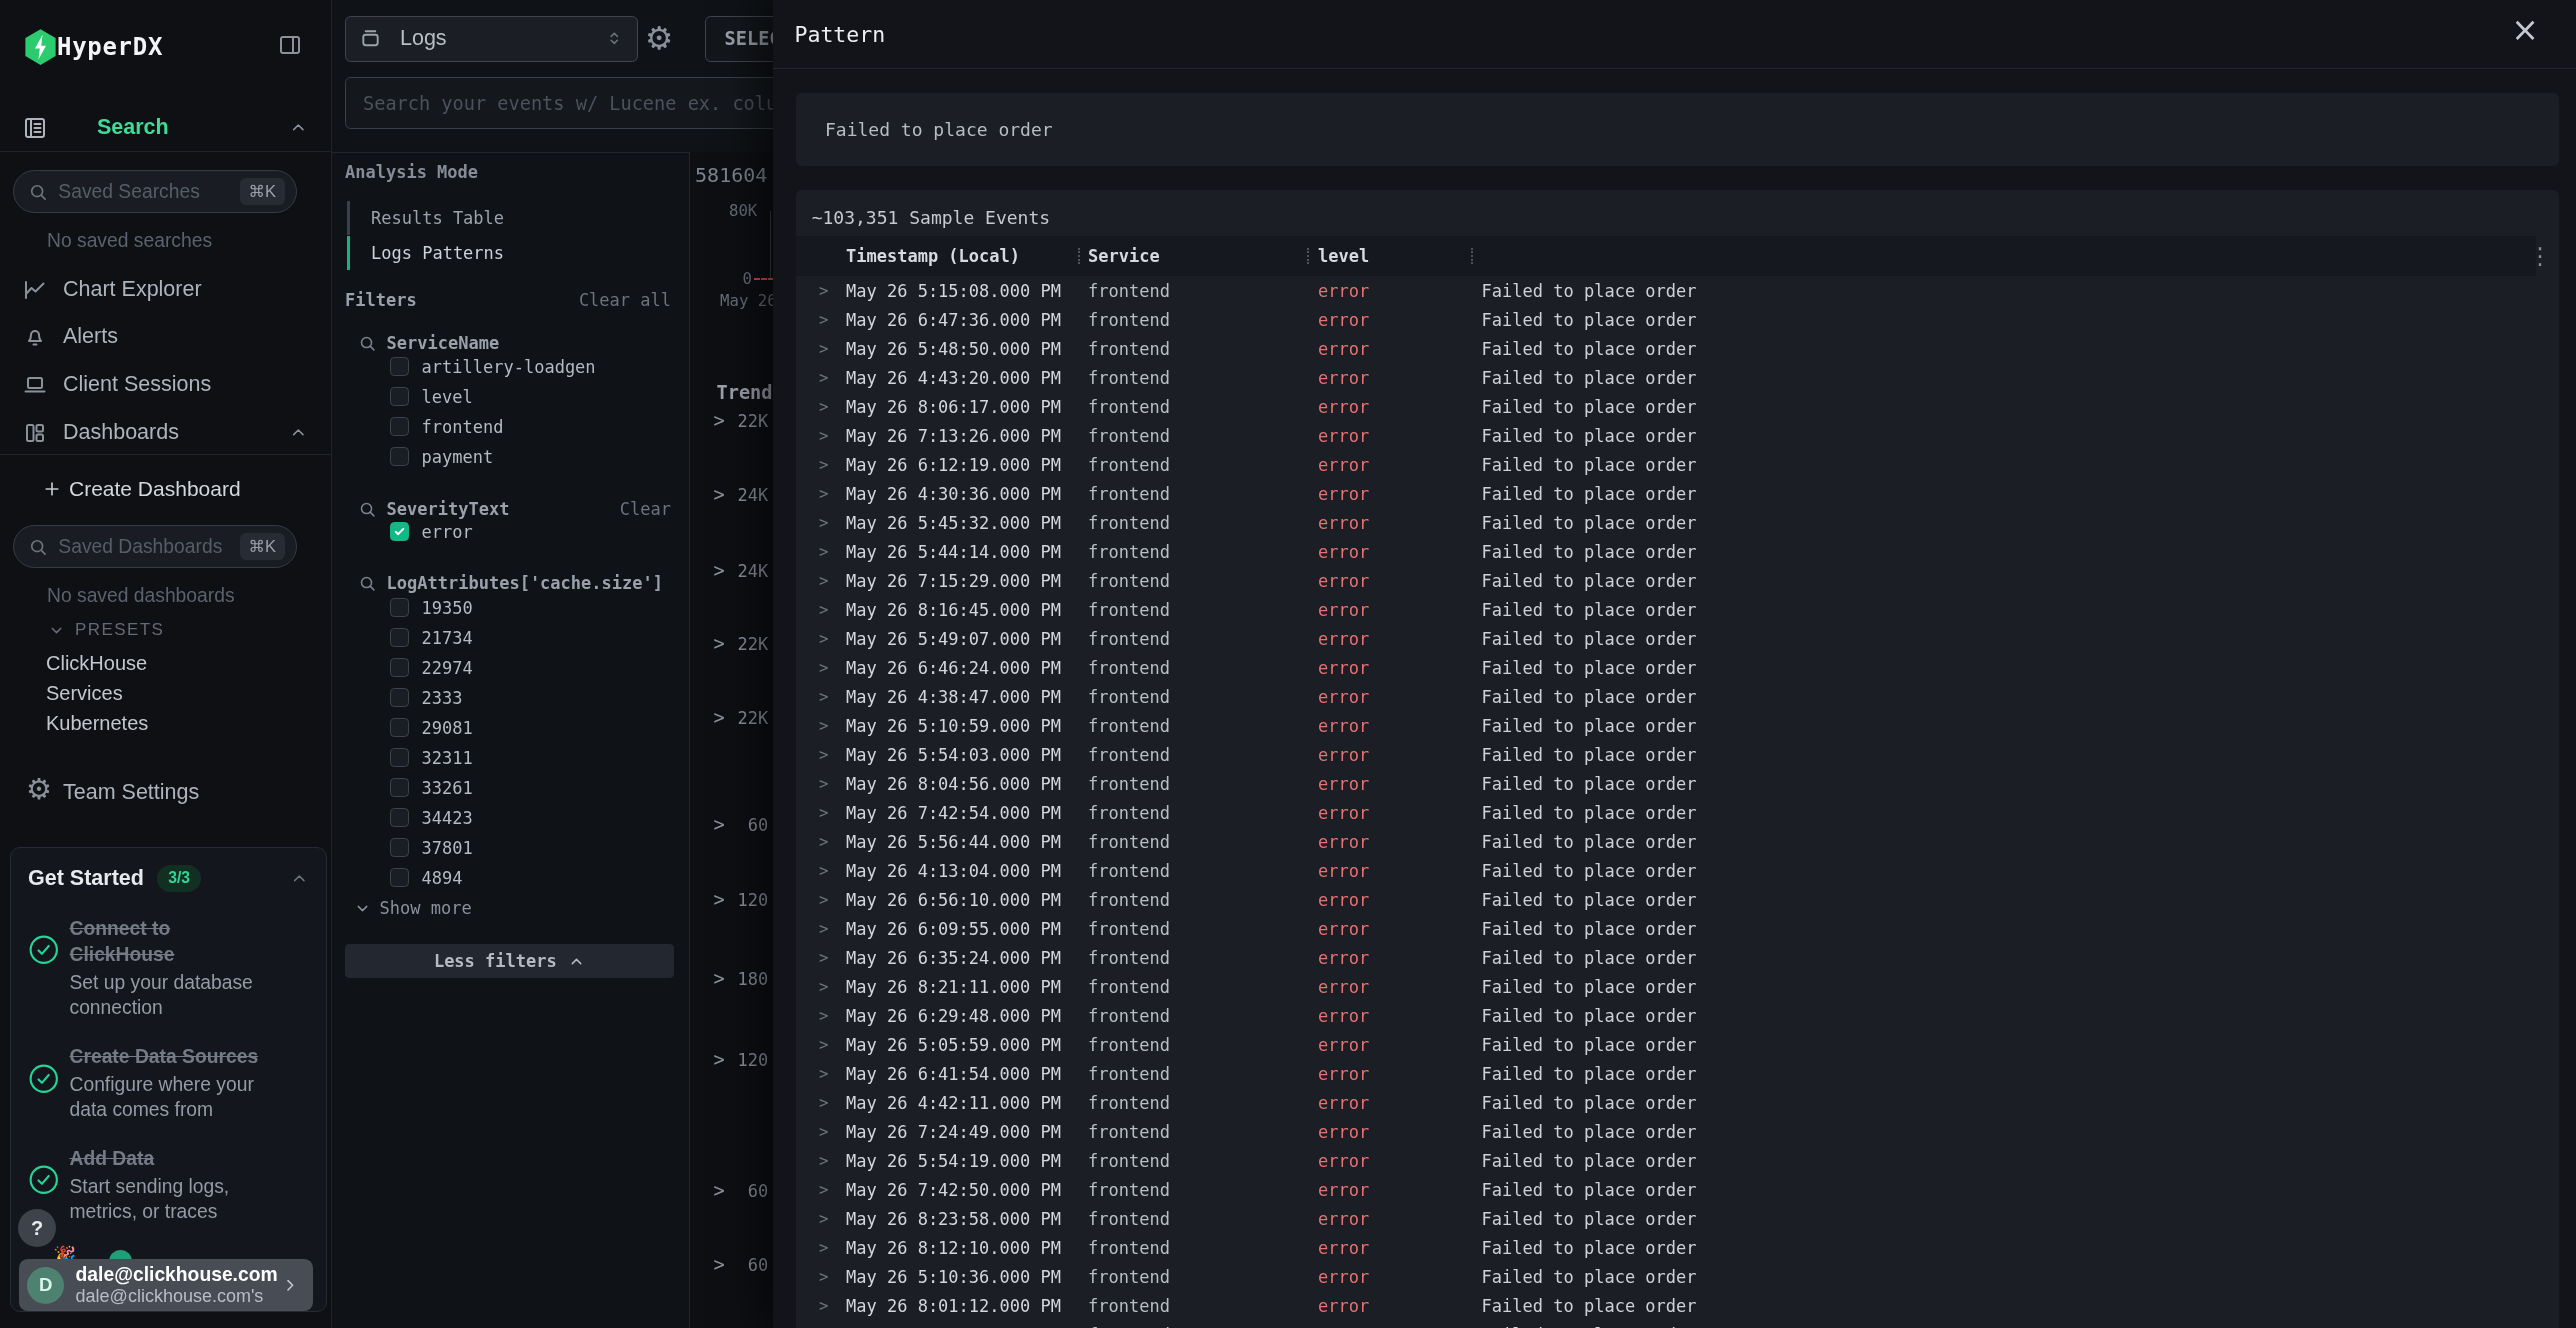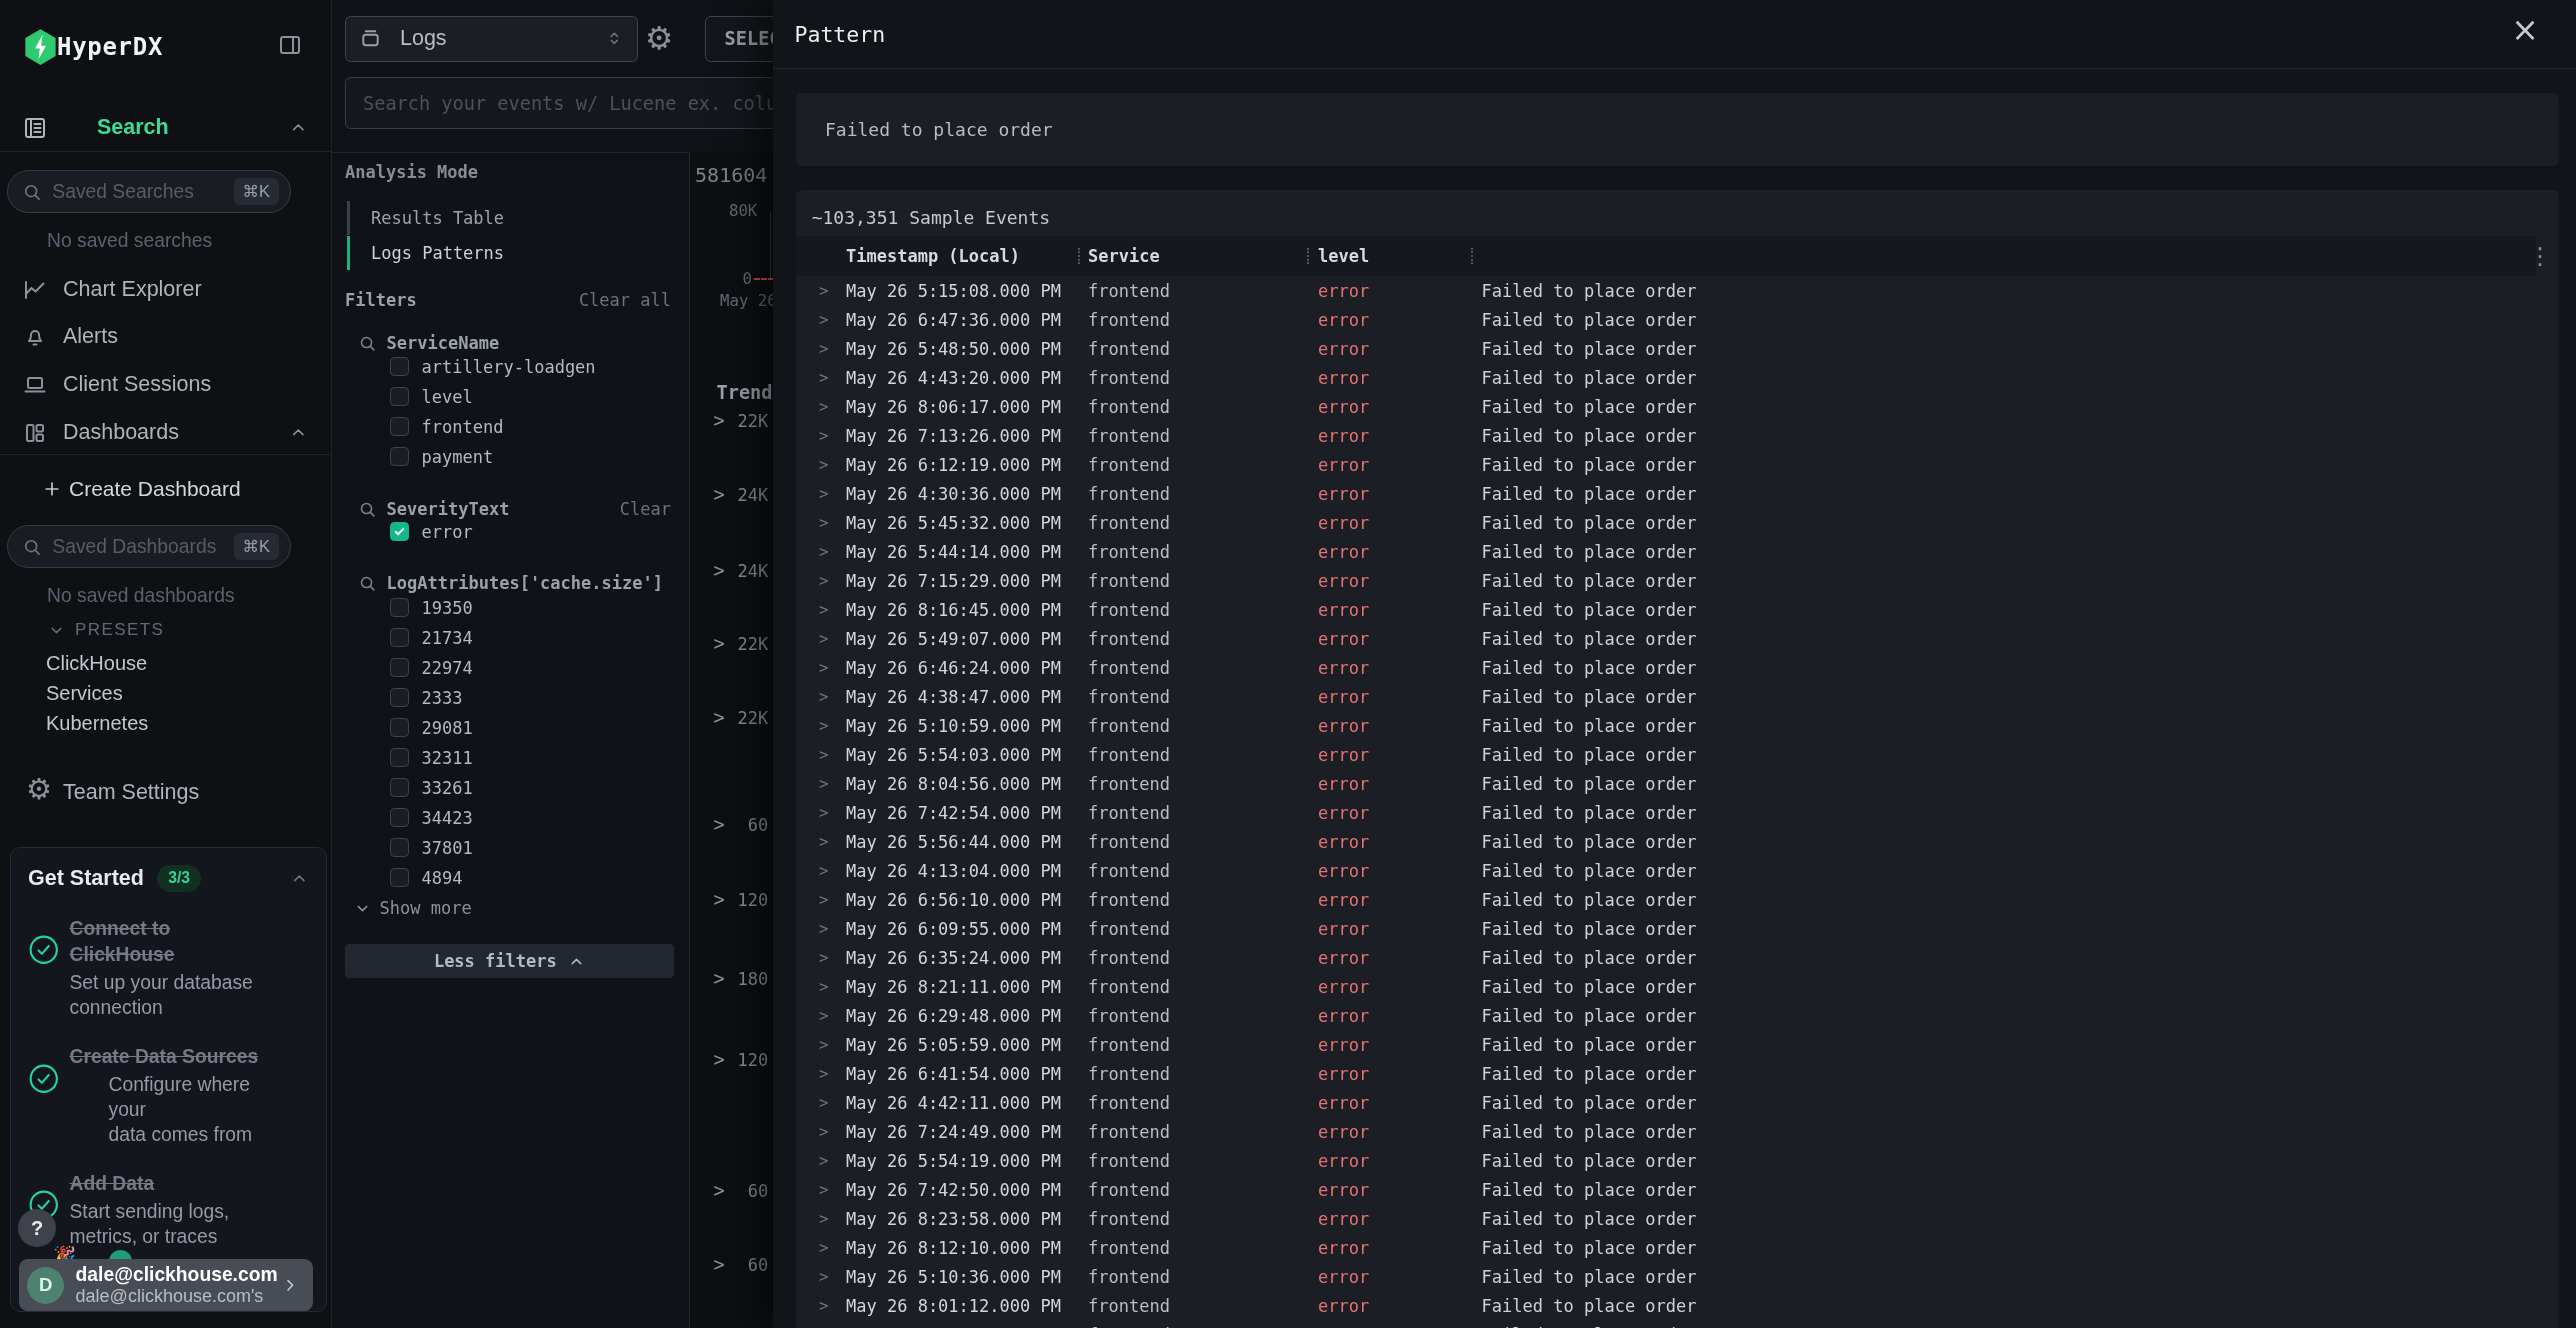--- a/index.html
+++ b/index.html
@@ -14,21 +14,21 @@
   #sidebar { position:absolute; left:0; top:0; width:332px; height:1328px;
              background:#0e1014; border-right:0.7px solid #1f242b; z-index:2; }
   .logo-text { font-family:"DejaVu Sans Mono",monospace; font-weight:bold; font-size:24px;
                color:#f2f4f6; letter-spacing:0.7px; }
   .nav-item { position:absolute; left:0; width:332px; height:43px; display:flex; align-items:center; cursor:pointer; }
   .nav-item .nico { position:absolute; left:23px; }
   .nav-item .nlabel { position:absolute; left:63px; font-size:21.5px; color:#aeb4bc; }
   .nav-item.active .nlabel { color:#3ddc97; font-weight:bold;margin-left:34px; }
   .nav-chevron { position:absolute; right:24px; }
   .hr { position:absolute; left:0; width:332px; height:0.7px; background:#1f242b; }
-  .pill { position:absolute; left:7px; width:284px; height:43px; border-radius:21.5px;
+  .pill { position:absolute; left:13px; width:284px; height:43px; border-radius:21.5px;
           background:#191d23; border:1.4px solid #363c45; display:flex; align-items:center; padding:0 11.4px 0 14.3px; cursor:pointer; }
   .pill .ph { font-size:19.3px; color:#565d68; margin-left:10px; flex:1; }
   .kbd { background:#272c34; color:#9aa1ab; border-radius:6.4px; font-size:16.5px; padding:3.6px 8.6px; }
   .muted-line { position:absolute; left:47px; font-size:19.3px; color:#5b626d; }
   .preset-item { position:absolute; left:46px; height:30px; display:flex; align-items:center;
                  font-size:20px; color:#c3c8cf; cursor:pointer; }
   .presets-h { position:absolute; left:48px; display:flex; align-items:center; gap:10px;
                color:#626a75; font-size:17px; letter-spacing:1.4px; cursor:pointer; }
   .gear-glyph { font-family:"DejaVu Sans",sans-serif; color:#8b919b; }
 
@@ -314,21 +314,21 @@
 
         <div class="gs-item">
           <span class="gs-check">
             <svg width="31.5" height="31.5" viewBox="0 0 24 24" fill="none" stroke="#24d695" stroke-width="1.6" stroke-linecap="round" stroke-linejoin="round">
               <circle cx="12" cy="12" r="10"></circle>
               <path d="M8 12.5l2.6 2.6 5.2-6"></path>
             </svg>
           </span>
           <span class="gs-text">
             <span class="gs-title" style="display:block;">Create Data Sources</span>
-            <span class="gs-desc" style="display:block;margin-left:39px;">Configure where your
+            <span class="gs-desc" style="display:block;">Configure where your
 data comes from</span>
           </span>
         </div>
 
         <div class="gs-item">
           <span class="gs-check">
             <svg width="31.5" height="31.5" viewBox="0 0 24 24" fill="none" stroke="#24d695" stroke-width="1.6" stroke-linecap="round" stroke-linejoin="round">
               <circle cx="12" cy="12" r="10"></circle>
               <path d="M8 12.5l2.6 2.6 5.2-6"></path>
             </svg>

